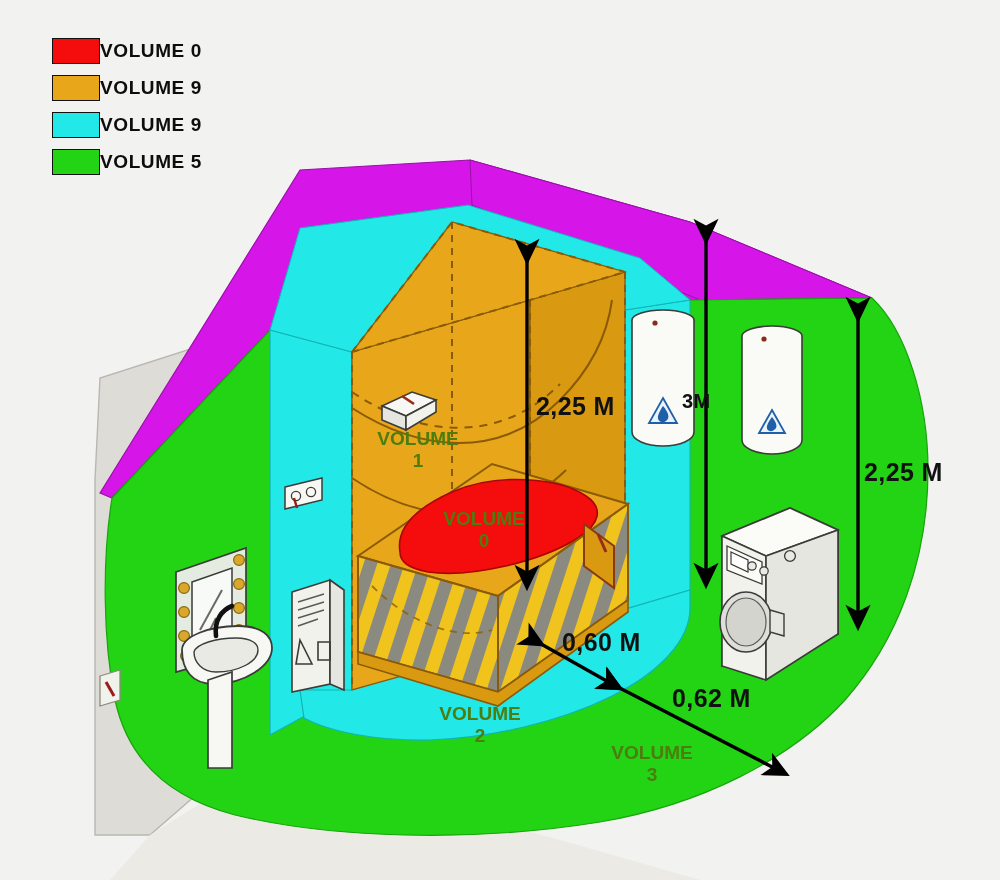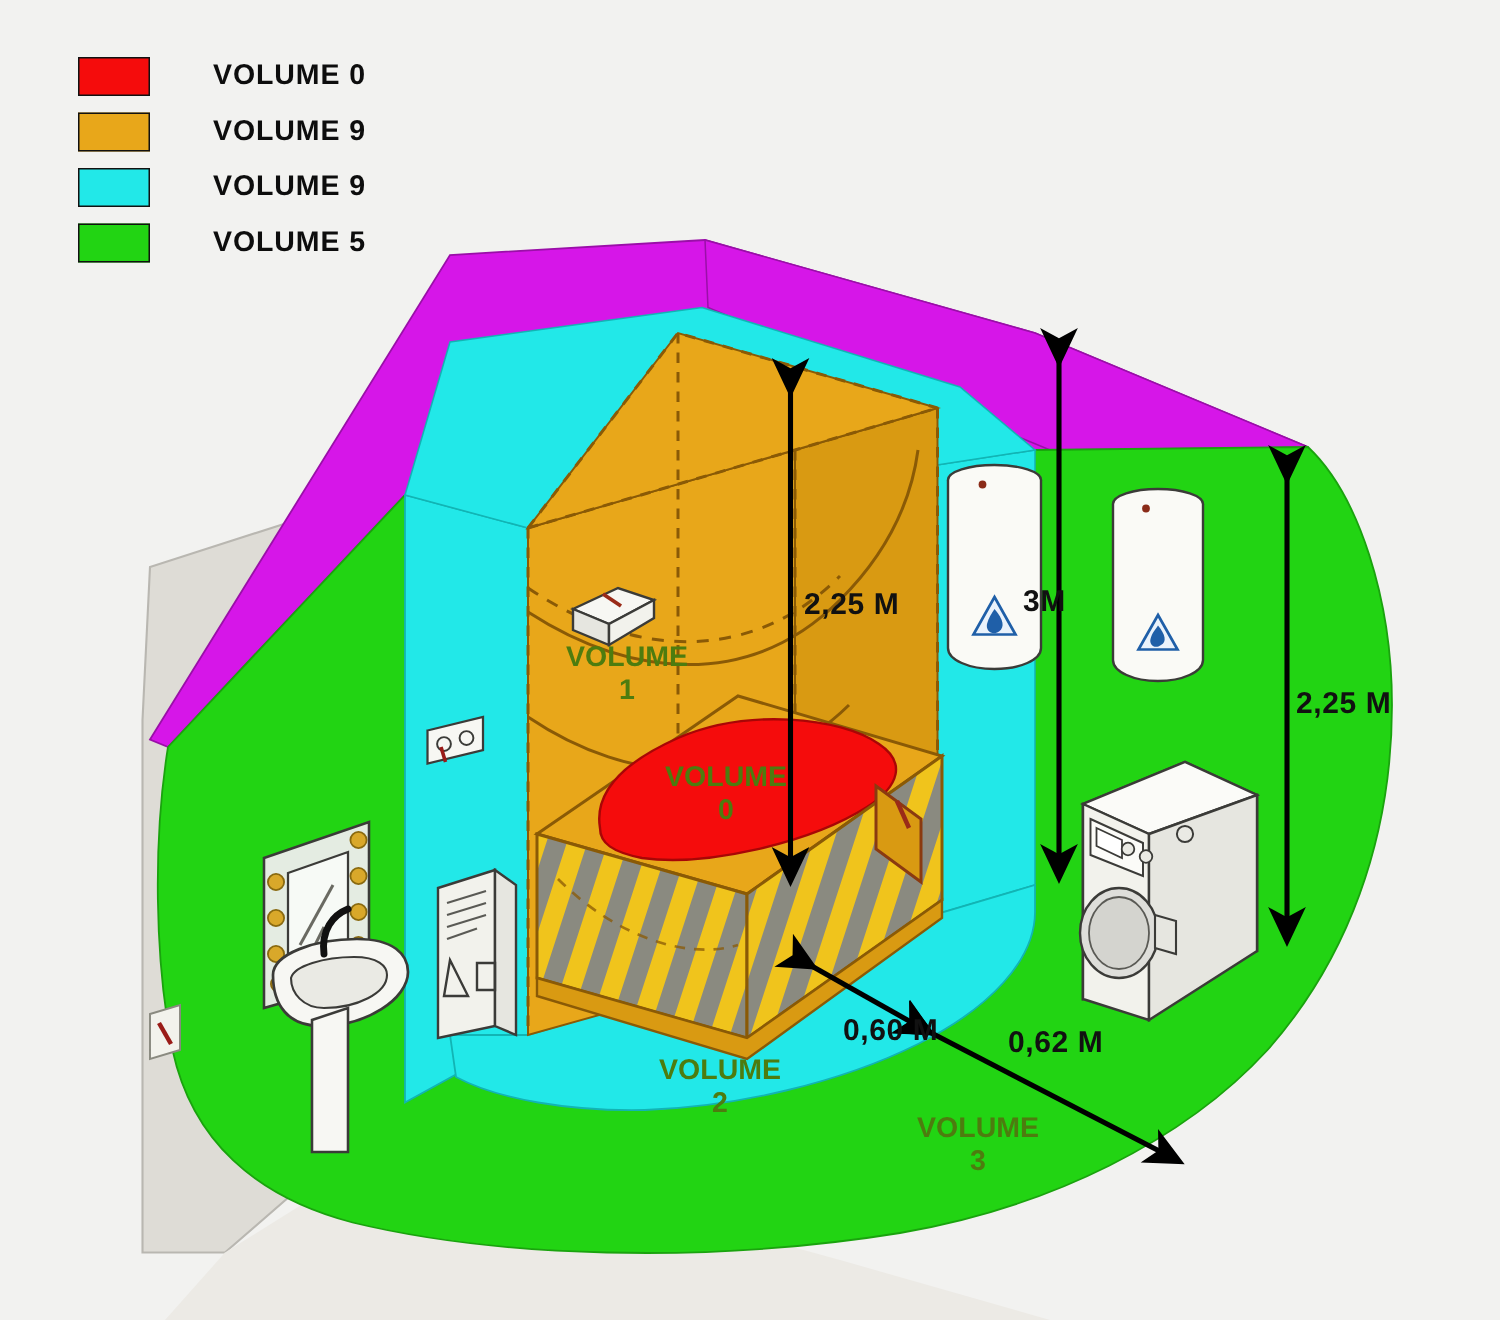--- a/index.html
+++ b/index.html
@@ -8,28 +8,28 @@
     width:1000px;height:880px;
     background:#f2f2f0;
     overflow:hidden;
     font-family:"Liberation Sans", sans-serif;
   }
   
   #legend{position:absolute;left:52px;top:32px;width:290px;}
   .legend-row{display:flex;align-items:center;height:37px;}
   .swatch{width:48px;height:26px;border:1.5px solid #111;box-sizing:border-box;}
   .legend-label{
-    margin-left:42px;font-size:19px;font-weight:bold;color:#0d0d0d;
+    font-size:19px;font-weight:bold;color:#0d0d0d;
     letter-spacing:.6px;white-space:nowrap;
   }
   
   #scene{position:absolute;left:0;top:0;width:1000px;height:880px;}
   #scene svg{position:absolute;left:0;top:0;}
   .dimlabel{
-    position:absolute;font-size:20px;font-weight:bold;color:#111;
+    position:absolute;font-size:25px;font-weight:bold;color:#111;
     white-space:nowrap;letter-spacing:.4px;
   }
   .dimlabel.small{font-size:20px;}
   .zonelabel{
     position:absolute;font-size:19px;font-weight:bold;color:#4d7c0f;
     text-align:center;line-height:1.15;white-space:nowrap;
   }
 </style>
 </head>
 <body>
@@ -239,21 +239,21 @@
         <path d="M612,684 L778,770" marker-start="url(#ah)" marker-end="url(#ah)"></path>
       </g>
     </svg>
 
     <div class="dimlabel" style="left:536px;top:392px;">2,25 M</div>
 
     <div class="dimlabel small" style="left:682px;top:390px;">3M</div>
 
     <div class="dimlabel" style="left:864px;top:458px;">2,25 M</div>
 
-    <div class="dimlabel" style="left:562px;top:628px;margin-top:48px;">0,60 M</div>
+    <div class="dimlabel" style="left:562px;top:628px;">0,60 M</div>
 
     <div class="dimlabel" style="left:672px;top:684px;">0,62 M</div>
 
     <div class="zonelabel" style="left:370px;top:428px;width:96px;">
       <div>VOLUME</div>
       <div>1</div>
     </div>
 
     <div class="zonelabel" style="left:436px;top:508px;width:96px;">
       <div>VOLUME</div>

